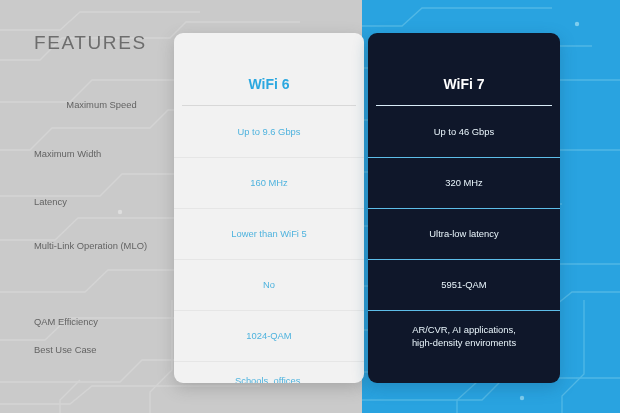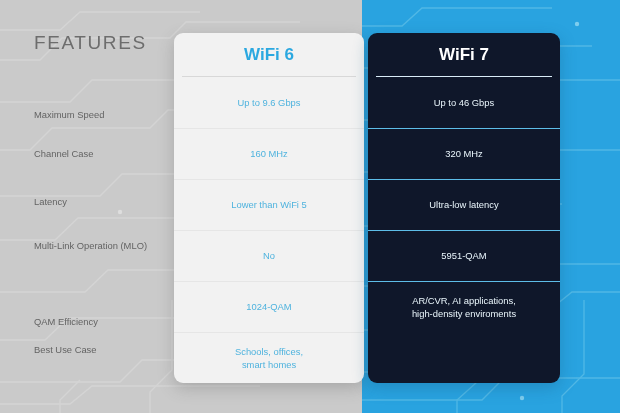--- a/index.html
+++ b/index.html
@@ -64,22 +64,23 @@
     width:192px;
     background:#0f172a;
     box-shadow:0 5px 16px rgba(20,90,130,0.32);
   }
   .card-head {
     position:relative;
     height:44px;
     display:flex;
     align-items:center;
     justify-content:center;
-    font-size:17px;
+    font-size:14px;
     font-weight:bold;
+    margin-top:29px;
   }
   .card-w6 .card-head { color:#2ba8e0; }
   .card-w7 .card-head { color:#ffffff; }
   .card-head::after {
     content:"";
     position:absolute;
     left:8px; right:8px; bottom:0;
     height:1px;
   }
   .card-w6 .card-head::after { background:#d8d8d8; }
@@ -161,22 +162,22 @@
       <g fill="#7fcdee">
         <circle cx="215" cy="24" r="2.2"></circle>
         <circle cx="160" cy="398" r="2.2"></circle>
         <circle cx="40" cy="226" r="2"></circle>
       </g>
     </svg>
   </div>
 
   <div class="features-title">FEATURES</div>
 
-  <div class="feature-label" style="top:108px;">Maximum Speed</div>
-  <div class="feature-label" style="top:147px;">Channel Case</div>
+  <div class="feature-label" style="top:98px;text-align:center;">Maximum Speed</div>
+  <div class="feature-label" style="top:147px;">Maximum Width</div>
   <div class="feature-label" style="top:195px;">Latency</div>
   <div class="feature-label" style="top:239px;">Multi-Link Operation (MLO)</div>
   <div class="feature-label" style="top:307px;margin-top:8px;">QAM Efficiency</div>
   <div class="feature-label" style="top:343px;">Best Use Case</div>
 
   <div class="card card-w6">
     <div class="card-head">WiFi 6</div>
     <div class="cell r0">Up to 9.6 Gbps</div>
     <div class="cell r1">160 MHz</div>
     <div class="cell r2">Lower than WiFi 5</div>

